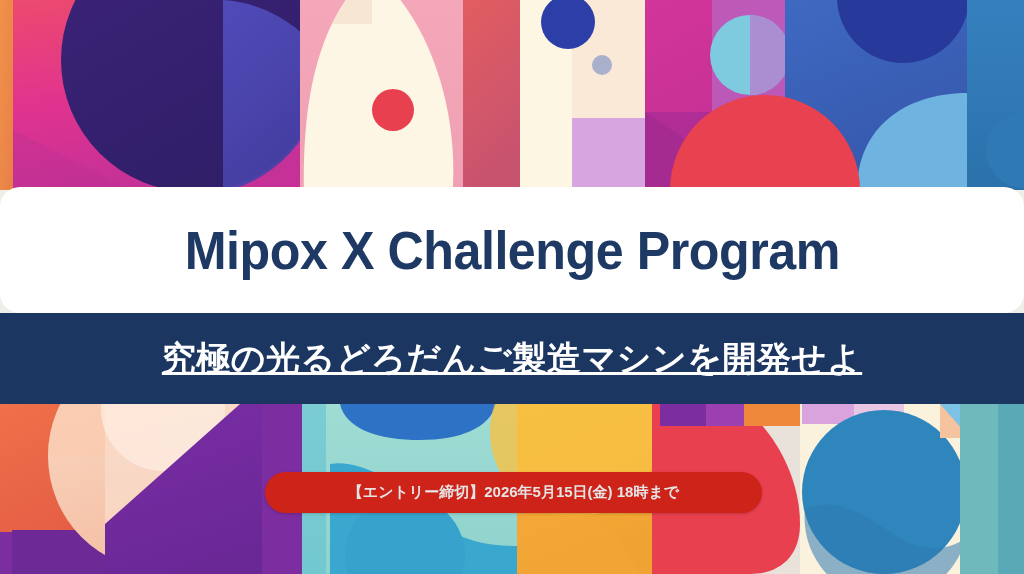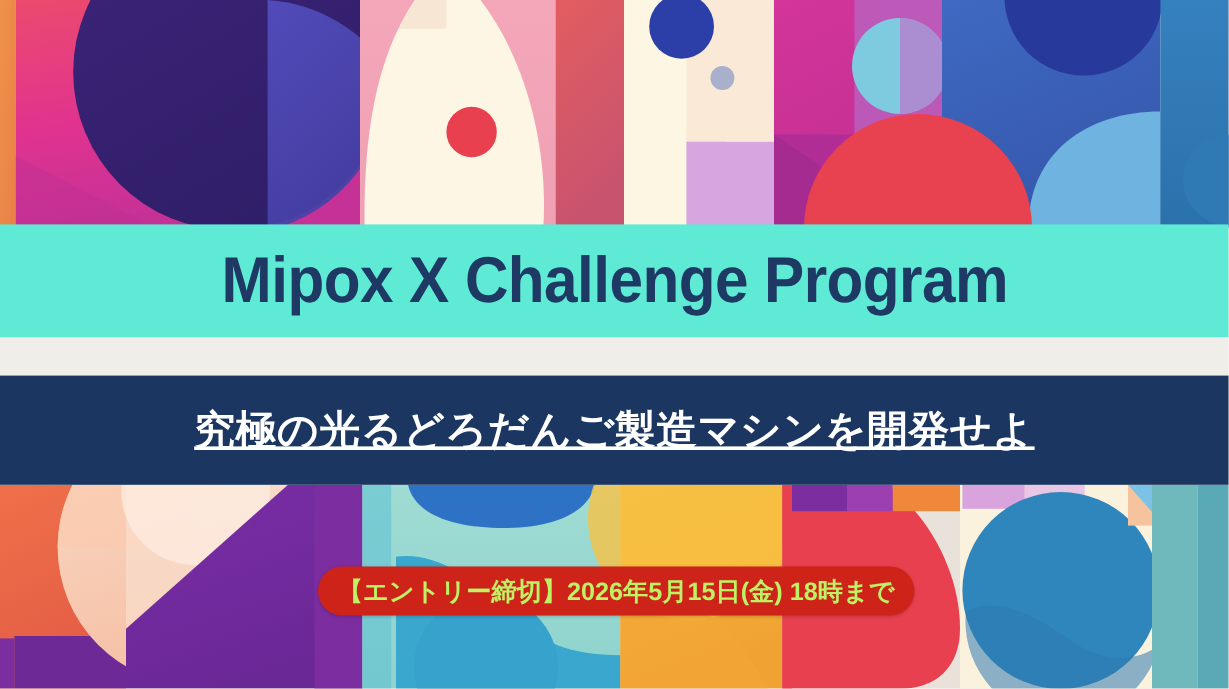--- a/index.html
+++ b/index.html
@@ -17,24 +17,25 @@
   }
 
   
   .art { position:absolute; left:0; width:1024px; overflow:hidden; }
   #art-top    { top:0;   height:190px; }
   #art-bottom { top:404px; height:170px; }
 
   
   #title-band {
     position:absolute; left:0; top:187px;
-    width:1024px; height:94px;
-    background:#5eead4;
+    width:1024px; height:126px;
+    background:#ffffff;
     display:flex; align-items:center; justify-content:center;
     z-index:6;
+    border-radius:20px;
   }
   #title-text {
     font-size:54px;
     font-weight:bold;
     color:#1e3a64;
     letter-spacing:-0.5px;
     white-space:nowrap;
     transform:scaleX(0.93);
     transform-origin:center;
   }
@@ -60,23 +61,23 @@
   #deadline-badge {
     position:absolute; left:265px; top:472px;
     width:497px; height:41px;
     background:#ce2318;
     border-radius:21px;
     display:flex; align-items:center; justify-content:center;
     z-index:7;
     box-shadow:0 1px 3px rgba(0,0,0,0.18);
   }
   #deadline-text {
-    font-size:21px;
+    font-size:15px;
     font-weight:bold;
-    color:#bef264;
+    color:#e5e5e5;
     white-space:nowrap;
     letter-spacing:0px;
   }
 </style>
 </head>
 <body>
 
 <div id="banner">
 
   <div class="art" id="art-top">

